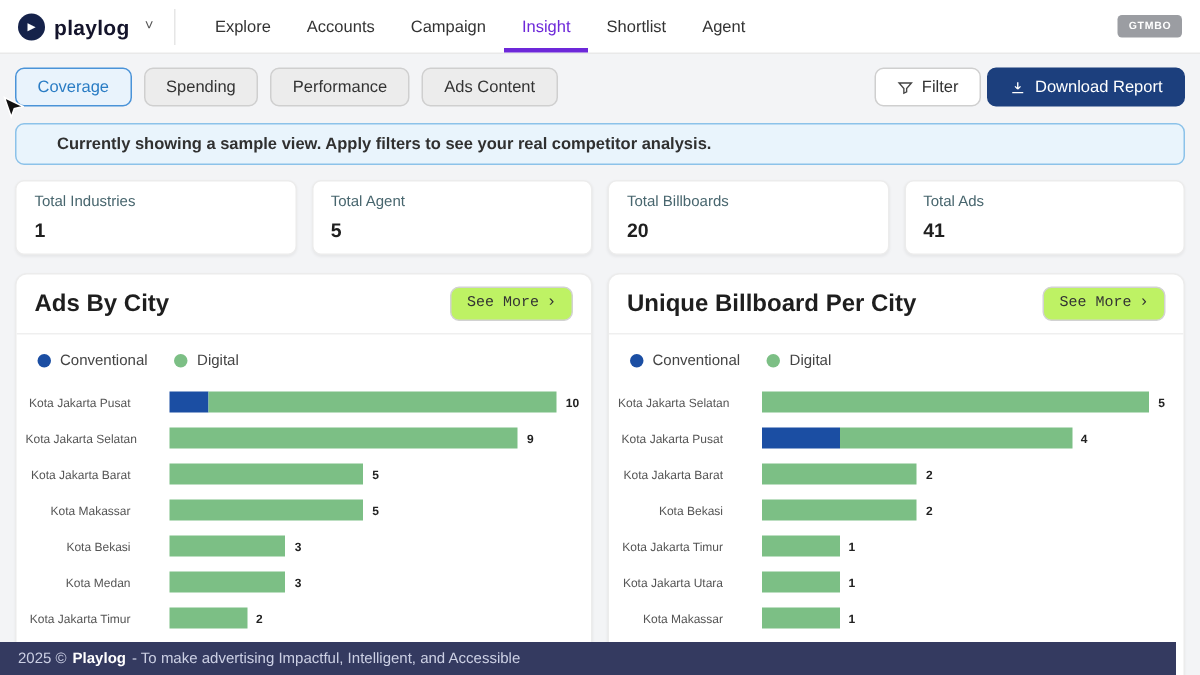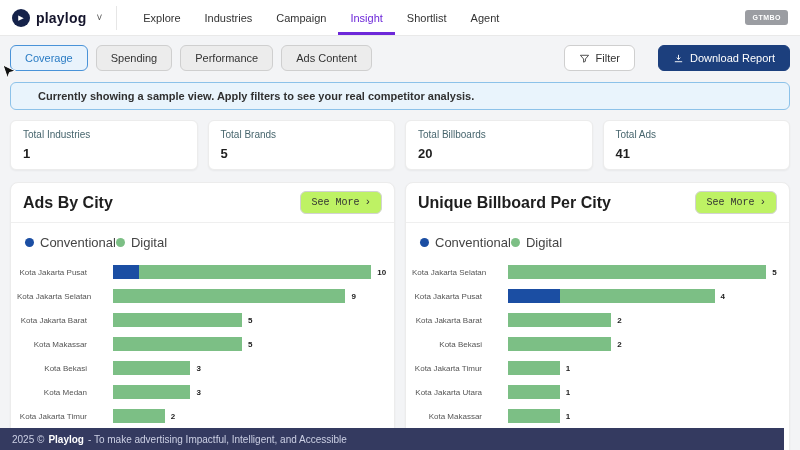--- a/index.html
+++ b/index.html
@@ -16,21 +16,21 @@
   .bc-top .bc-sep { margin: 0 3px; }
   .bc-sub { font-size: 9px; font-weight: bold; color: #1d1d1d; white-space: nowrap; margin-top: 2px; }
   .bc-chevron { margin-left: 10px; color: #555; font-size: 10px; cursor: pointer; }
   .vdiv { width: 1px; height: 24px; background: #e6e6e6; margin: 0 14px; }
   .nav { align-self: stretch; display: flex; }
   .nav-item { display: flex; align-items: center; padding: 3px 12px 0 12px; font-size: 11px; color: #333; border-bottom: 3px solid transparent; cursor: pointer; white-space: nowrap; }
   .nav-item.active { color: #6d28d9; font-weight: normal; border-bottom-color: #6d28d9; text-align: right; }
   .badge { margin-left: auto; background: #9b9da2; color: #fff; font-size: 7px; font-weight: bold; padding: 4px 7px; border-radius: 3px; letter-spacing: .5px; cursor: pointer; }
 
   
-  .toolbar { display: flex; align-items: center; gap: 23px; padding: 9px 10px; }
+  .toolbar { display: flex; align-items: center; gap: 4px; padding: 9px 10px; }
   .tabs { display: flex; gap: 8px; }
   .btn { display: inline-flex; align-items: center; gap: 6px; font-family: "Liberation Sans", sans-serif; font-size: 11px; border-radius: 6px; padding: 6px 14px; cursor: pointer; border: 1px solid #cfcfcf; background: #ececec; color: #333; }
   .tab.active { background: #e9f3fc; border-color: #4a93d8; color: #2a7cc4; }
   .sp { flex: 1; }
   .btn-filter { background: #fff; }
   .btn-dl { background: #1c3f7d; border-color: #1c3f7d; color: #fff; }
 
   
   .banner { margin: 2px 10px 10px; background: #e9f4fc; border: 1px solid #8cc2e9; border-radius: 6px; padding: 7px 27px; font-size: 11px; font-weight: 600; color: #303030; }
 
@@ -40,21 +40,21 @@
   .stat-label { font-size: 10px; color: #48666e; margin-bottom: 6px; }
   .stat-value { font-size: 13px; font-weight: bold; color: #1f1f1f; }
 
   
   .charts { display: flex; gap: 10px; margin: 0 10px; }
   .chart-card { flex: 1; background: #fff; border: 1px solid #ececec; border-radius: 8px; box-shadow: 0 1px 2px rgba(0,0,0,.05); height: 285px; overflow: hidden; display: flex; flex-direction: column; }
   .chart-header { display: flex; align-items: center; justify-content: space-between; padding: 8px 12px; border-bottom: 1px solid #efefef; }
   .chart-title { font-size: 16px; font-weight: bold; color: #1e1e1e; }
   .see-more { display: inline-flex; align-items: flex-start; gap: 5px; background: #bef264; border: 1px solid #d2d2d2; border-radius: 6px; padding: 5px 10px; font-size: 10px; color: #333; cursor: pointer; font-family: Liberation Mono, monospace; }
   .see-more .chev { font-size: 11px; line-height: 1; }
-  .legend { display: flex; padding: 12px 14px 6px; font-size: 13px; color: #444; }
+  .legend { display: flex; gap: 18px; padding: 12px 14px 6px; font-size: 10px; color: #444; }
   .leg-item { display: inline-flex; align-items: center; gap: 6px; }
   .dot { width: 9px; height: 9px; border-radius: 50%; display: inline-block; }
   .bars { padding: 4px 12px 0 6px; }
   .bar-row { display: flex; align-items: center; height: 24px; }
   .bar-label { width: 96px; text-align: right; font-size: 8px; color: #555; padding-right: 26px; white-space: nowrap; overflow: hidden; flex: none; }
   .bar-track { flex: 1; display: flex; align-items: center; height: 14px; }
   .seg { height: 14px; flex: none; }
   .bar-value { font-size: 8px; font-weight: bold; color: #222; margin-left: 6px; }
 
   
@@ -72,21 +72,21 @@
     <div class="logo">
       <span class="logo-mark">
           <span>▶</span>
         </span>
       <span class="logo-text">playlog</span>
     </div>
     <span class="bc-chevron">˅</span>
     <div class="vdiv"></div>
     <nav class="nav">
         <div class="nav-item">Explore</div>
-        <div class="nav-item">Industries</div>
+        <div class="nav-item">Accounts</div>
         <div class="nav-item">Campaign</div>
         <div class="nav-item active">Insight</div>
         <div class="nav-item">Shortlist</div>
         <div class="nav-item">Agent</div>
       </nav>
     <div class="badge">GTMBO</div>
   </header>
 
   <div class="toolbar">
     <div class="tabs">
@@ -113,21 +113,21 @@
   <div class="banner">
     <span>Currently showing a sample view. Apply filters to see your real competitor analysis.</span>
   </div>
 
   <div class="stats">
       <div class="stat-card">
         <div class="stat-label">Total Industries</div>
         <div class="stat-value">1</div>
       </div>
       <div class="stat-card">
-        <div class="stat-label">Total Brands</div>
+        <div class="stat-label">Total Agent</div>
         <div class="stat-value">5</div>
       </div>
       <div class="stat-card">
         <div class="stat-label">Total Billboards</div>
         <div class="stat-value">20</div>
       </div>
       <div class="stat-card">
         <div class="stat-label">Total Ads</div>
         <div class="stat-value">41</div>
       </div>

